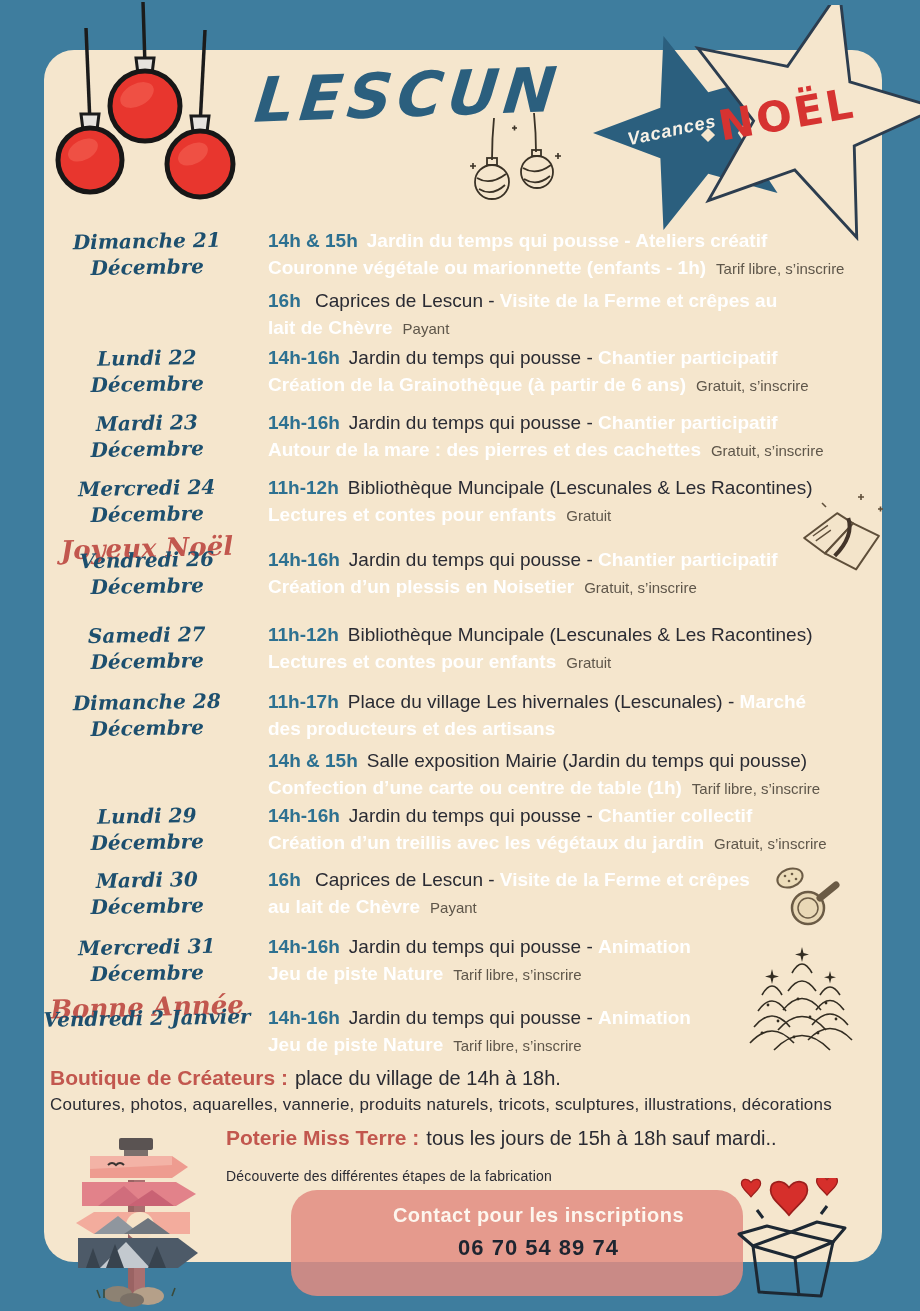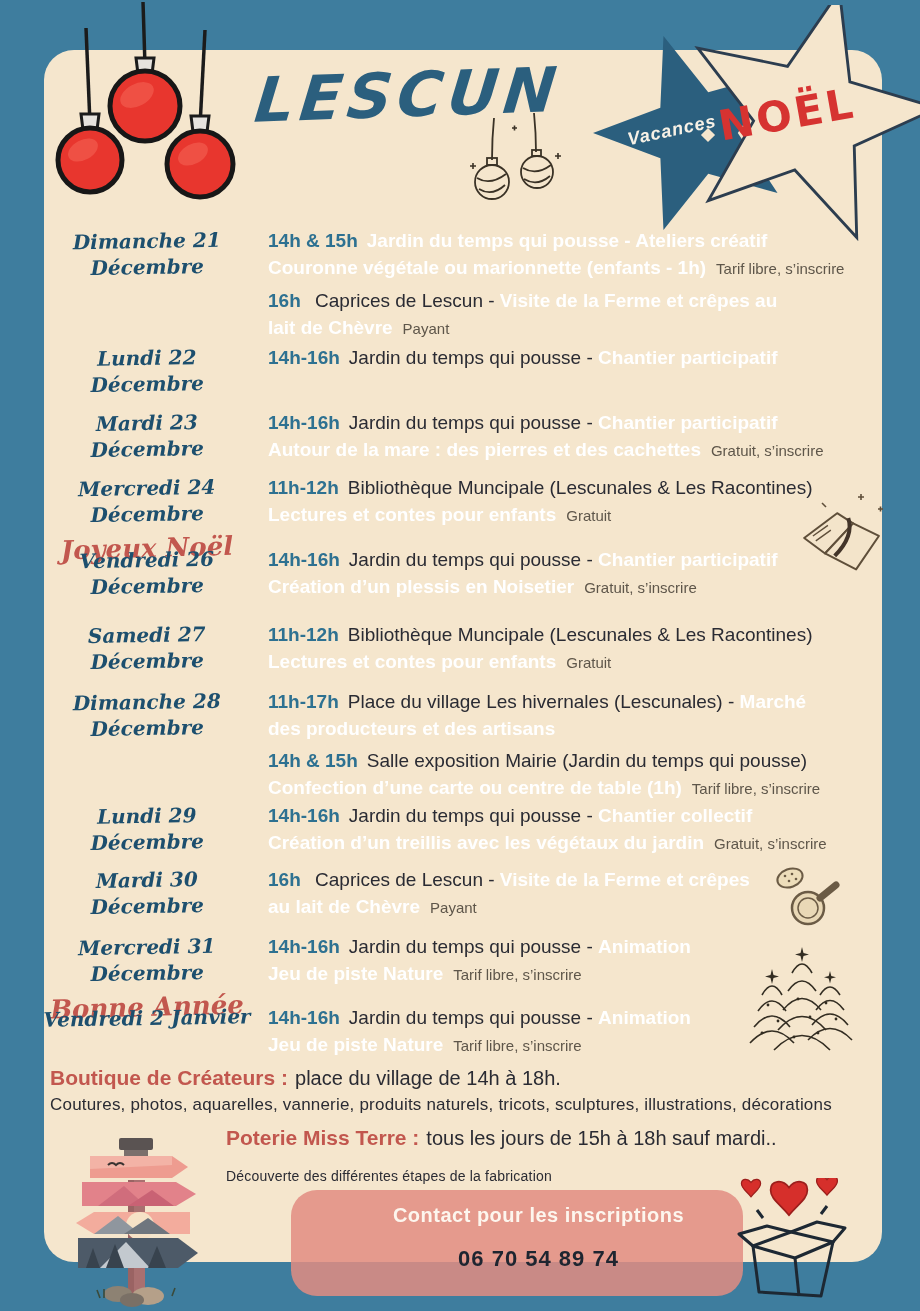--- a/index.html
+++ b/index.html
@@ -43,21 +43,21 @@
   .sec-title{color:#c2574e;font-weight:bold;font-size:21px;margin-right:7px;}
   .sec-text{font-size:20px;color:#2a2b33;}
   .sec-sub{font-size:17px;color:#2a2b33;margin-top:5px;letter-spacing:0.2px;}
   .poterie .sec-sub{font-size:14px;margin-top:18px;}
 
   
   .contact-box{position:absolute;left:291px;top:1190px;width:409px;height:106px;
                border-radius:26px;background:rgba(226,140,129,0.85);text-align:center;padding-left:43px;}
   .c-head{margin-top:14px;color:#fdf6ee;font-weight:bold;font-size:20px;letter-spacing:0.5px;}
   .c-line{margin-top:7px;color:#38343f;font-size:19px;}
-  .c-phone{margin-top:19px;color:#1e2530;font-weight:bold;font-size:22px;letter-spacing:1px;}
+  .c-phone{margin-top:8px;color:#1e2530;font-weight:bold;font-size:22px;letter-spacing:1px;}
 </style>
 </head>
 <body>
 
 <div class="poster">
   <div class="card"></div>
 
   <svg class="deco" style="left:580px;top:5px;" width="340" height="248" viewBox="0 0 340 248">
     <polygon transform="translate(115,128) rotate(-18) scale(1.02)" fill="#2b5f7e" points="0,-100 -24.7,-34 -95.1,-30.9 -39.9,13 -58.8,80.9 0,42 58.8,80.9 39.9,13 95.1,-30.9 24.7,-34"></polygon>
     <polygon transform="translate(228,112) rotate(14) scale(1.30)" fill="#f5e6cd" stroke="#2c3d4f" stroke-width="2.2" points="0,-100 -24.7,-34 -95.1,-30.9 -39.9,13 -58.8,80.9 0,42 58.8,80.9 39.9,13 95.1,-30.9 24.7,-34"></polygon>
@@ -127,20 +127,21 @@
           </div>
         </div>
       </div>
       <div class="event-group" style="top: 345px;">
         <div class="date-col">
           <div class="event-date">Lundi 22 Décembre</div>
         </div>
         <div class="content-col">
           <div class="entry">
             <div class="line"><span class="s-time">14h-16h</span><span class="s-reg">Jardin du temps qui pousse - </span><span class="s-bold">Chantier participatif</span></div>
+            <div class="line"><span class="s-bold">Création de la Grainothèque (à partir de 6 ans)</span><span class="s-note">Gratuit, s’inscrire</span></div>
           </div>
         </div>
       </div>
       <div class="event-group" style="top: 410px;">
         <div class="date-col">
           <div class="event-date">Mardi 23 Décembre</div>
         </div>
         <div class="content-col">
           <div class="entry">
             <div class="line"><span class="s-time">14h-16h</span><span class="s-reg">Jardin du temps qui pousse - </span><span class="s-bold">Chantier participatif</span></div>

